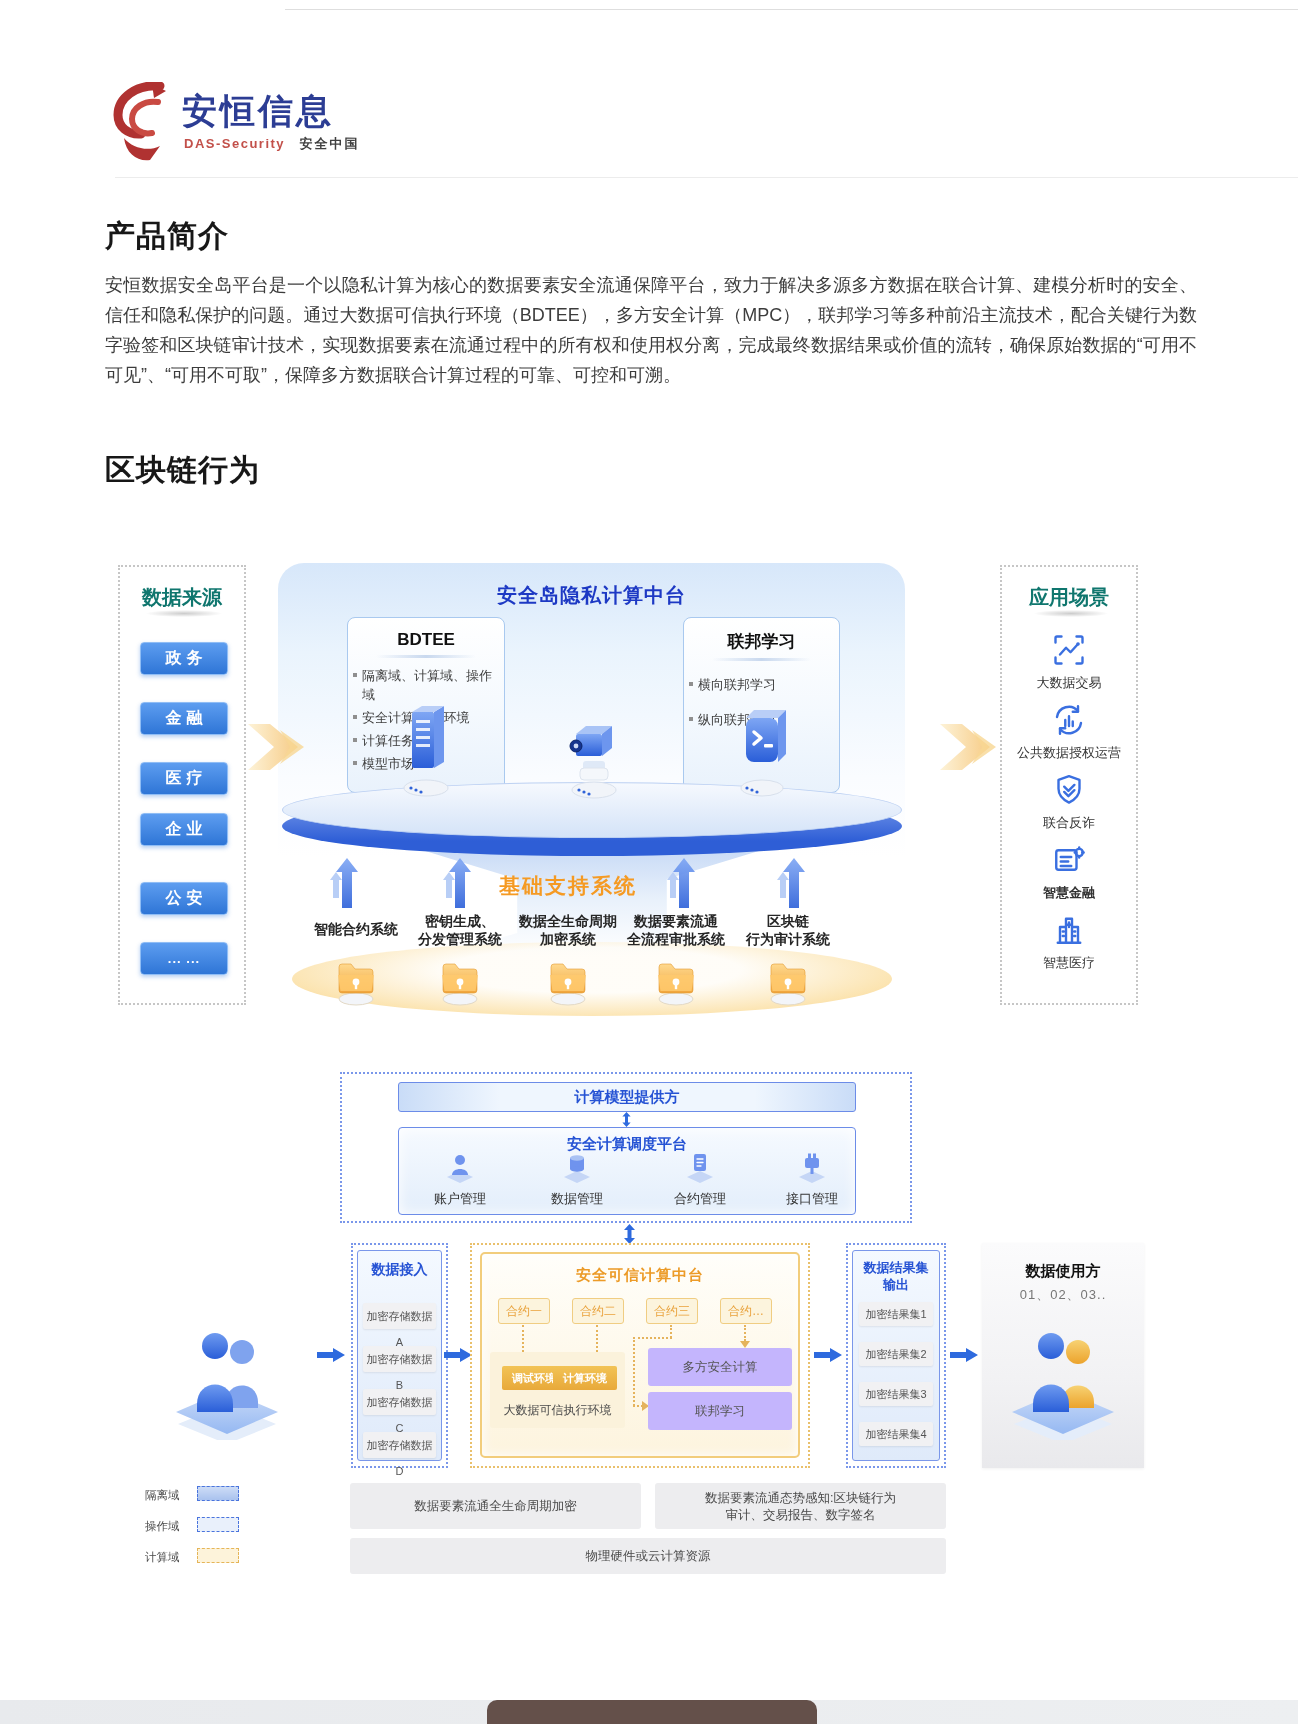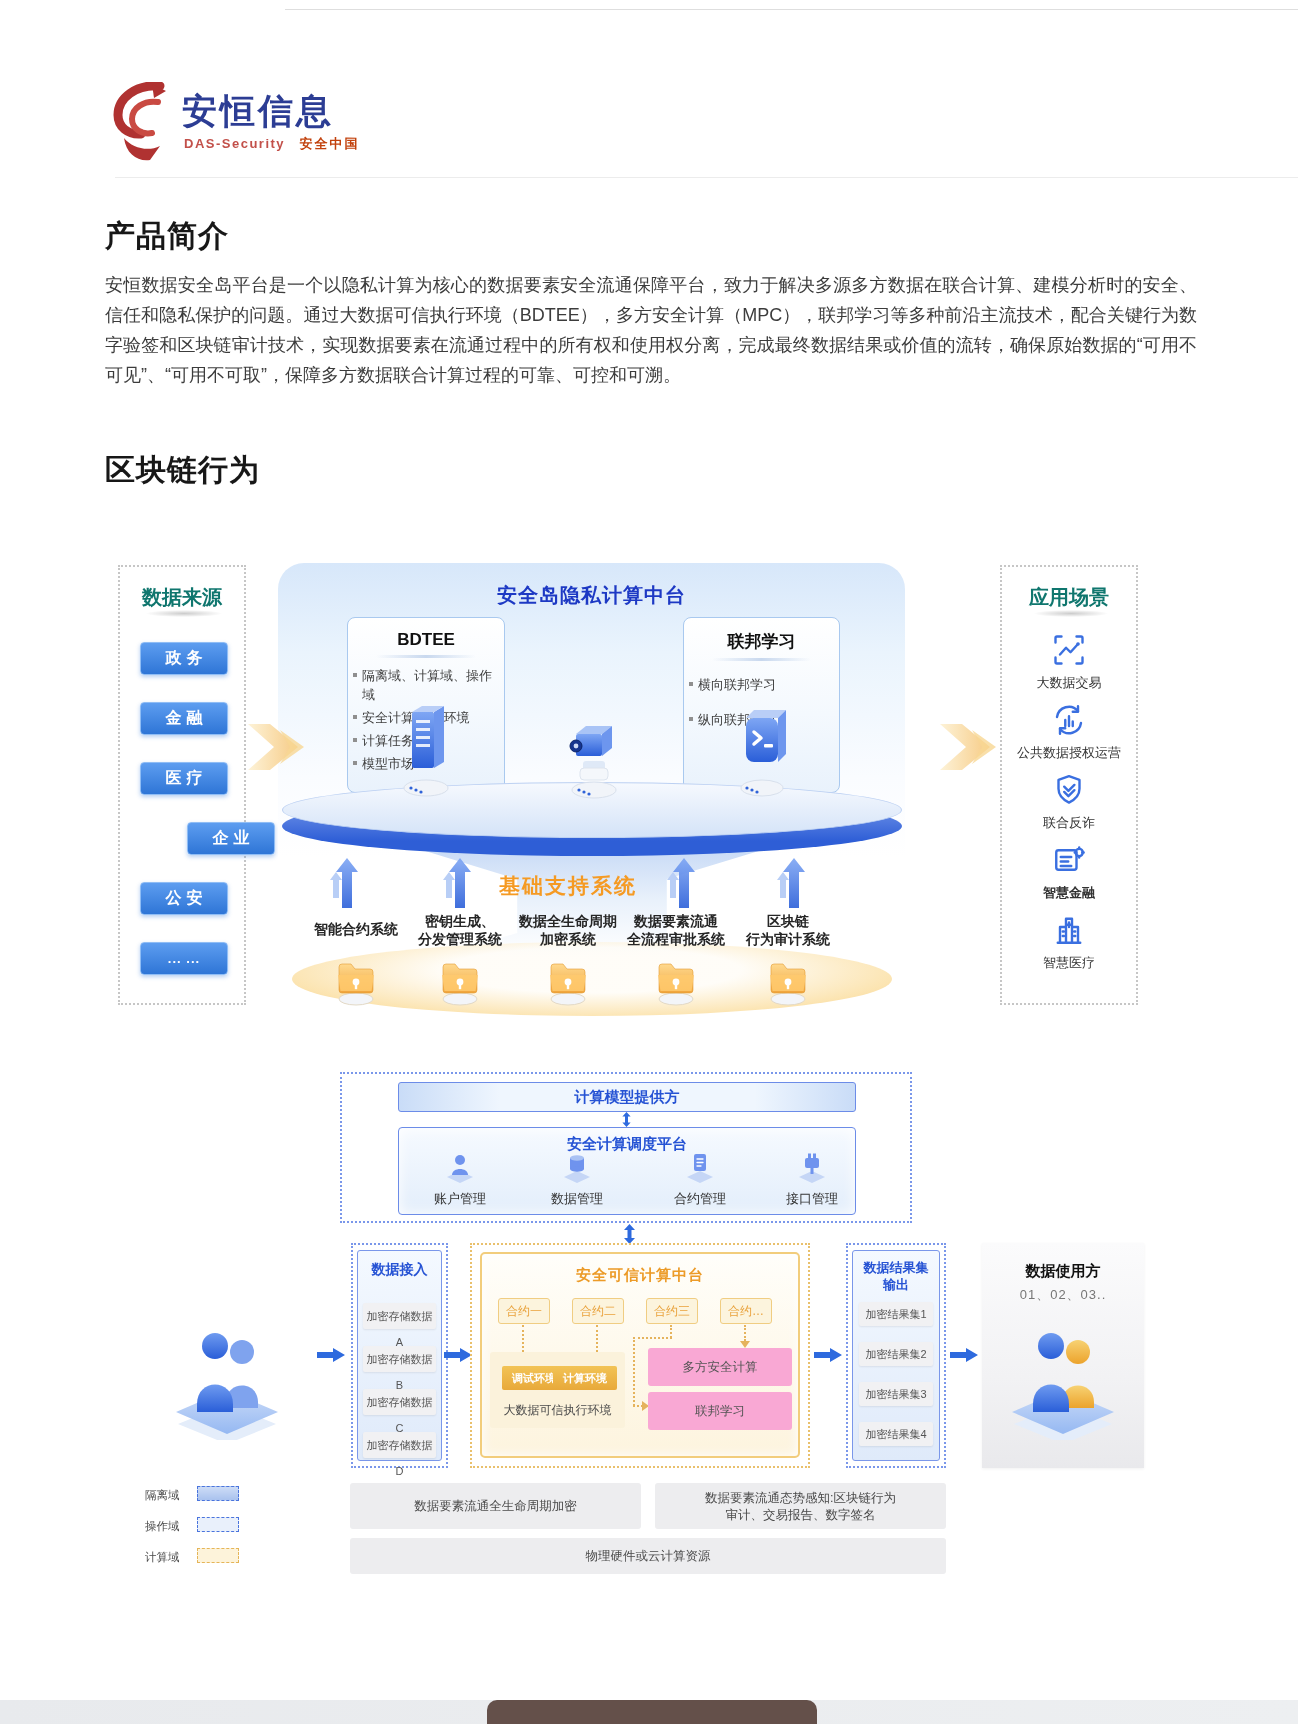--- a/index.html
+++ b/index.html
@@ -3,21 +3,21 @@
 <meta charset="utf-8">
 <style>
   html,body{margin:0;padding:0;background:#ffffff;}
   body{font-family:"Liberation Sans","DejaVu Sans",sans-serif;}
   .canvas{position:relative;width:1298px;height:1724px;background:#ffffff;overflow:hidden;}
   .abs{position:absolute;}
   .hairline{background:#dedede;height:1px;}
   
   .logo-cn{font-size:35px;font-weight:800;color:#2c3d94;letter-spacing:3px;}
   .logo-en{font-size:13px;font-weight:700;color:#c2504a;letter-spacing:1.5px;}
-  .logo-tag{font-size:13px;font-weight:700;color:#c2410c;margin-left:10px;letter-spacing:2px;}
+  .logo-tag{font-size:13px;font-weight:700;color:#404040;margin-left:10px;letter-spacing:2px;}
   
   .h1{font-size:30px;font-weight:800;color:#171717;letter-spacing:1px;}
   .para{font-size:18px;line-height:30px;color:#3c3c3c;text-align:justify;}
   
   .dotted-panel{border:2px dotted #c6c6c6;box-sizing:border-box;}
   .panel-title{position:absolute;left:0;top:17px;width:100%;text-align:center;font-size:20px;font-weight:800;color:#0f766e;}
   .title-shadow{position:absolute;height:7px;border-radius:50%;background:radial-gradient(ellipse at center,rgba(0,0,0,0.20),rgba(0,0,0,0) 72%);}
   .src-btn{position:absolute;left:20px;width:88px;height:33px;border-radius:4px;background:linear-gradient(180deg,#5d9df0,#2e75d6);border:1px solid #8fbdf5;box-shadow:0 2px 4px rgba(46,117,214,.35);color:#fff;font-size:16px;font-weight:700;display:flex;align-items:center;justify-content:center;letter-spacing:5px;text-indent:5px;box-sizing:border-box;}
   
   .main-panel{background:linear-gradient(180deg,#d7e7fa 0%,#eaf4fd 20%,#fafcff 48%,#ffffff 66%);border-radius:26px;}
@@ -41,21 +41,21 @@
   .gc-sub{text-align:center;font-size:13px;color:#767676;letter-spacing:1px;}
   .col-inner-blue{background:linear-gradient(180deg,#f4f9ff,#dfeafa);border:1px solid #7a97ea;border-radius:3px;box-sizing:border-box;}
   .col-title-blue{text-align:center;font-size:14px;font-weight:800;color:#2653d4;}
   .cell-gray{position:absolute;background:#f1f1f3;border-radius:2px;font-size:11px;color:#555;text-align:center;box-shadow:0 1px 2px rgba(0,0,0,.08);}
   .trusted-inner{background:linear-gradient(180deg,#fffefa 0%,#fdf4de 100%);border:2px solid #f2cd7c;border-radius:5px;box-shadow:inset 0 0 12px #ffffff;box-sizing:border-box;}
   .trusted-title{text-align:center;font-size:15px;font-weight:800;color:#ec9b28;letter-spacing:1px;}
   .contract{position:absolute;width:50px;height:24px;background:#fcf4dd;border:1px solid #f0cd82;border-radius:3px;color:#e9a23b;font-size:12px;text-align:center;line-height:24px;}
   .env-box{position:absolute;background:#fbf2db;border-radius:3px;}
   .env-btn{position:absolute;width:64px;height:24px;background:linear-gradient(180deg,#f2c355,#e8a93a);border-radius:2px;color:#fff;font-size:11px;font-weight:700;text-align:center;line-height:24px;}
   .env-label{position:absolute;text-align:center;font-size:12px;color:#4a4a4a;}
-  .ybox-label{position:absolute;background:#f9a8d4;border-radius:3px;font-size:12.5px;color:#555;text-align:center;}
+  .ybox-label{position:absolute;background:#c4b5fd;border-radius:3px;font-size:12.5px;color:#555;text-align:center;}
   .vdot{position:absolute;border-left:2px dotted #e5b35c;}
   .hdot{position:absolute;border-top:2px dotted #e5b35c;}
   .head-down{position:absolute;width:0;height:0;border-left:5px solid transparent;border-right:5px solid transparent;border-top:7px solid #e5b35c;}
   .head-right{position:absolute;width:0;height:0;border-top:5px solid transparent;border-bottom:5px solid transparent;border-left:7px solid #e5b35c;}
   .legend-label{position:absolute;font-size:11.5px;color:#4a4a4a;}
   .legend-box{position:absolute;width:42px;height:15px;box-sizing:border-box;}
   .gbar{position:absolute;background:#ededef;border-radius:3px;color:#4a4a4a;font-size:12.5px;text-align:center;}
   .pre{white-space:pre-line;}
   .scn-label{position:absolute;width:138px;text-align:center;font-size:13px;color:#333;}
   .pedestal{background:linear-gradient(180deg,#c9dbf6 0%,#e9f1fb 45%,rgba(255,255,255,0) 95%);clip-path:polygon(0% 0%,100% 0%,72% 26%,72% 74%,100% 100%,0% 100%,28% 74%,28% 26%);}
@@ -116,21 +116,21 @@
   <div class="abs para" style="left:105px;top:270px;width:1092px;">安恒数据安全岛平台是一个以隐私计算为核心的数据要素安全流通保障平台，致力于解决多源多方数据在联合计算、建模分析时的安全、信任和隐私保护的问题。通过大数据可信执行环境（BDTEE），多方安全计算（MPC），联邦学习等多种前沿主流技术，配合关键行为数字验签和区块链审计技术，实现数据要素在流通过程中的所有权和使用权分离，完成最终数据结果或价值的流转，确保原始数据的“可用不可见”、“可用不可取”，保障多方数据联合计算过程的可靠、可控和可溯。</div>
 
   <div class="abs h1" style="left:105px;top:450px;">区块链行为</div>
 
   <div class="abs dotted-panel" style="left:118px;top:565px;width:128px;height:440px;">
     <div class="panel-title">数据来源</div>
     <div class="title-shadow" style="left:26px;top:43px;width:76px;"></div>
     <div class="src-btn" style="top:75px;">政务</div>
     <div class="src-btn" style="top:135px;">金融</div>
     <div class="src-btn" style="top:195px;">医疗</div>
-    <div class="src-btn" style="top:255px;margin-left:47px;">企业</div>
+    <div class="src-btn" style="top:246px;">企业</div>
     <div class="src-btn" style="top:315px;">公安</div>
     <div class="src-btn" style="top:375px;font-size:13px;letter-spacing:1px;text-indent:0;">... ...</div>
   </div>
 
   <div class="abs main-panel" style="left:278px;top:563px;width:627px;height:447px;"></div>
   <div class="abs plat-title" style="left:278px;top:582px;width:627px;">安全岛隐私计算中台</div>
 
   <div class="abs tech-card" style="left:347px;top:617px;width:158px;height:176px;">
     <div class="card-title">BDTEE</div>
     <div class="card-rule"></div>

